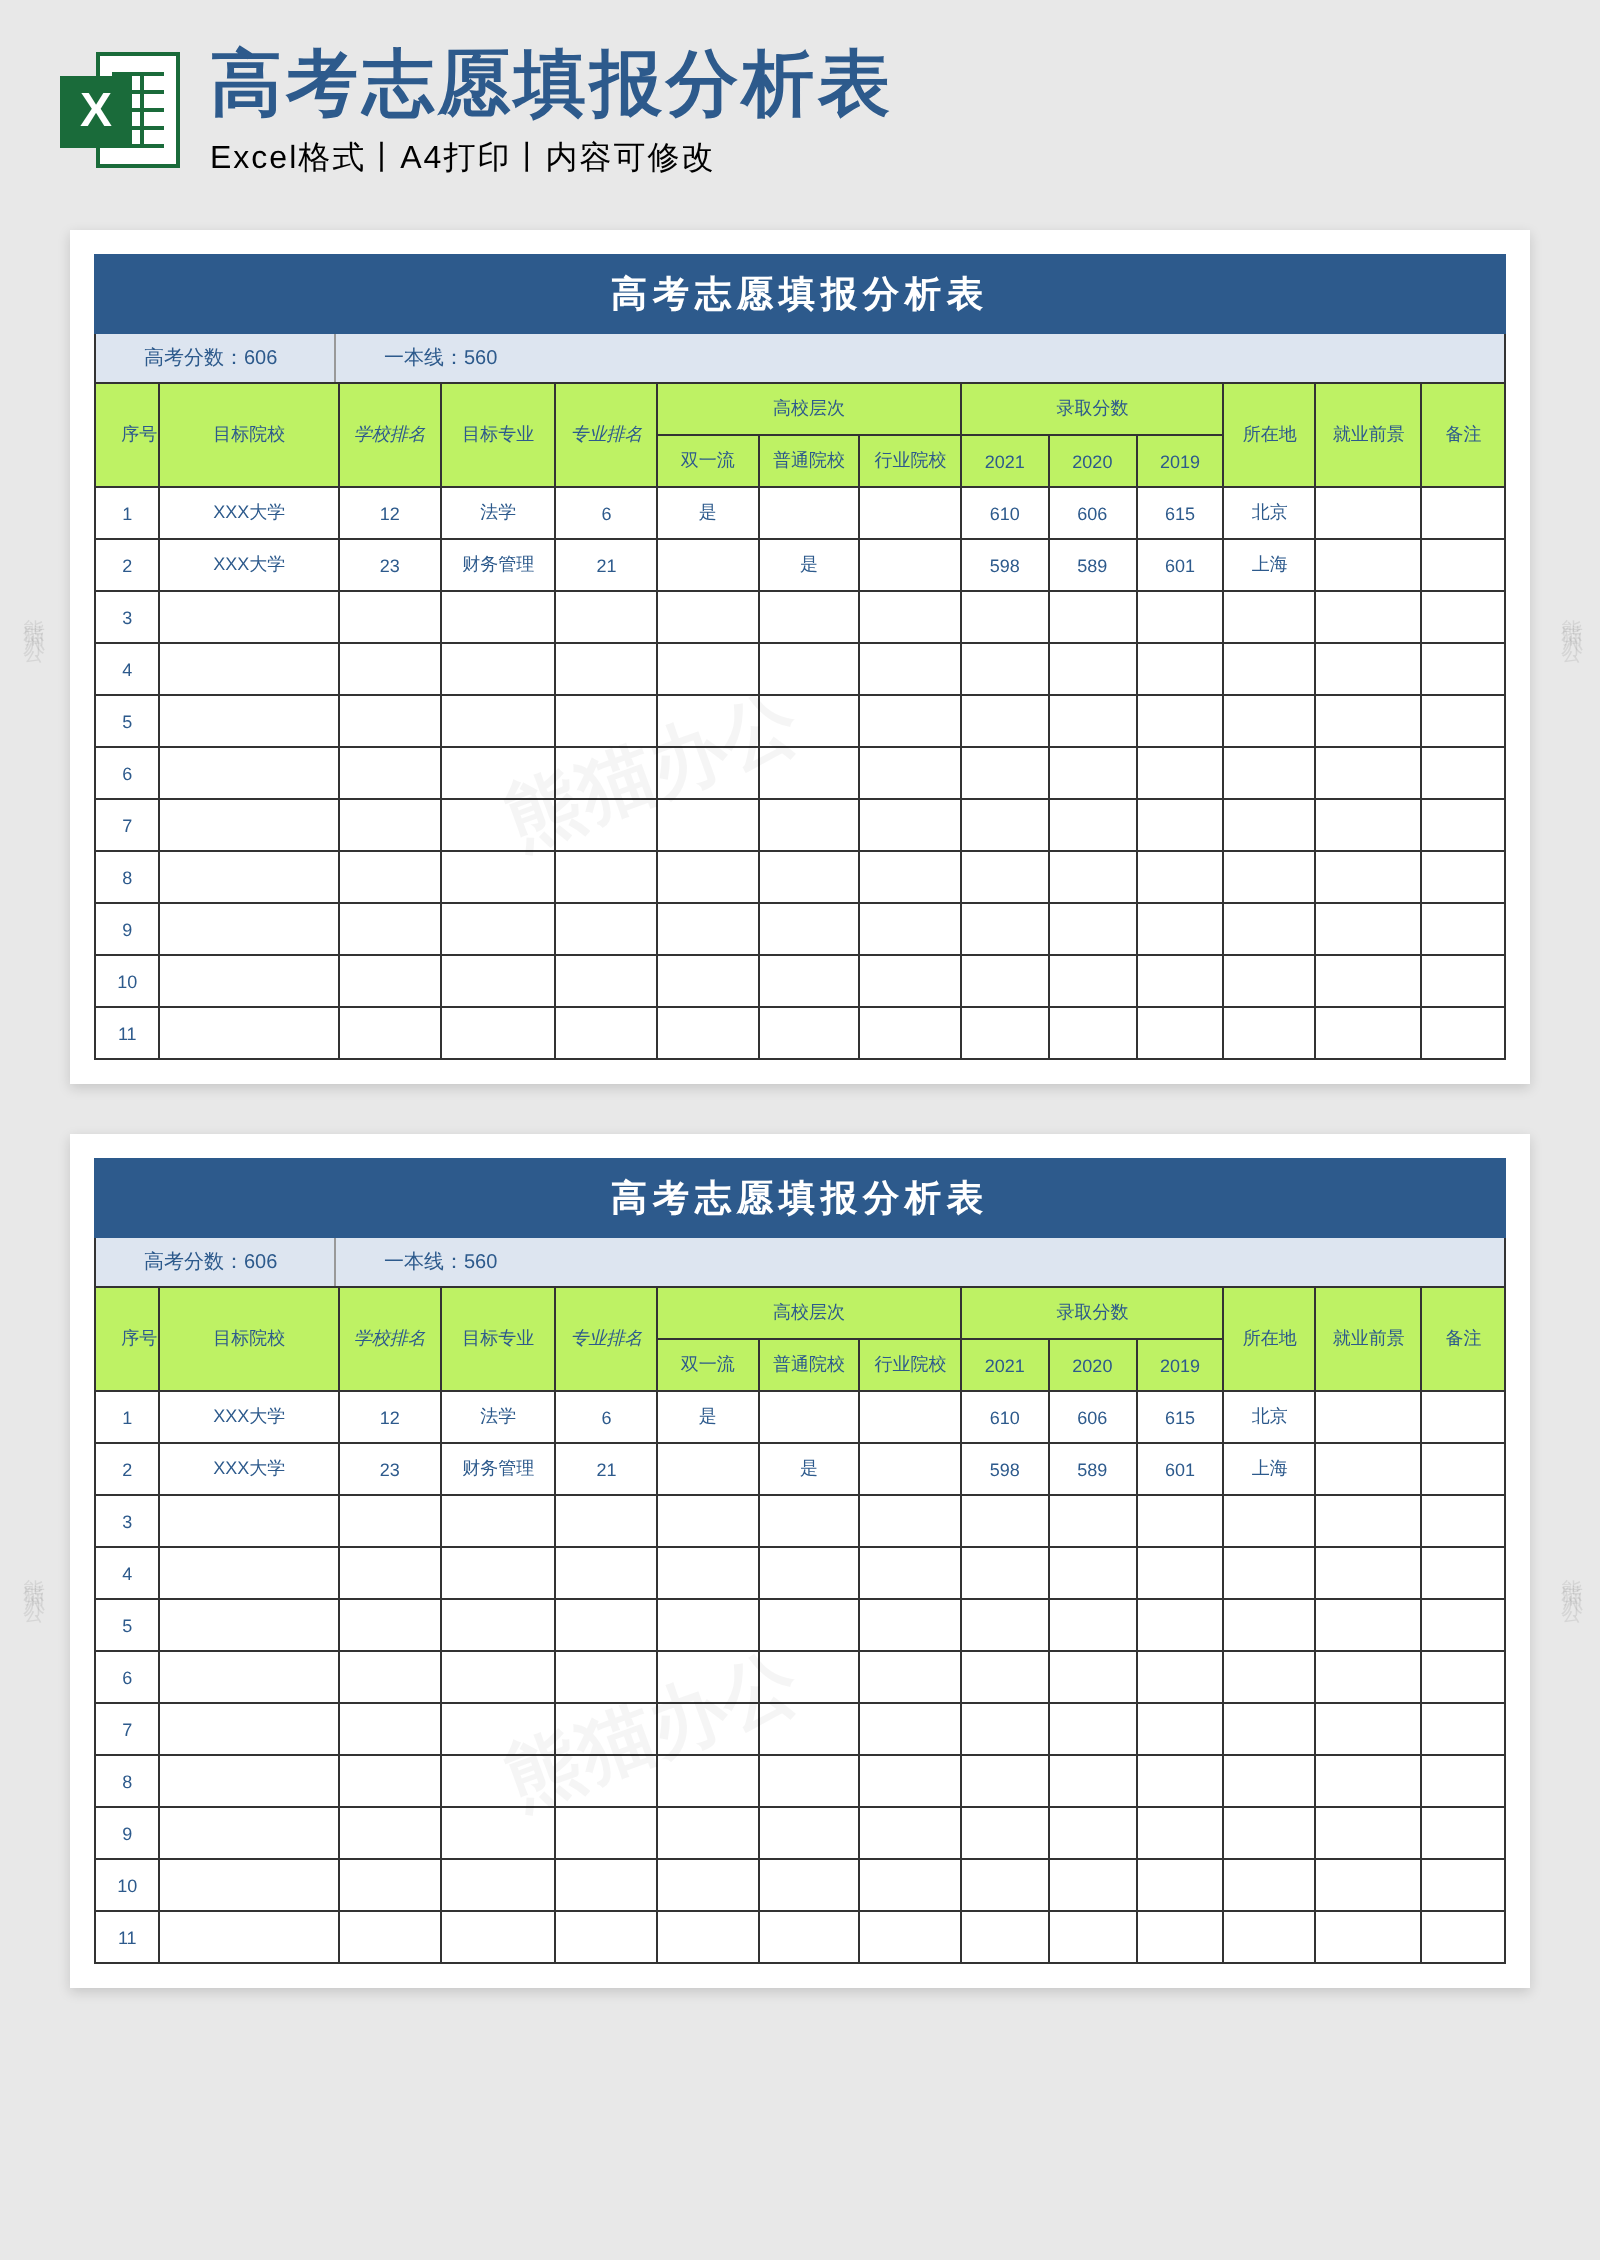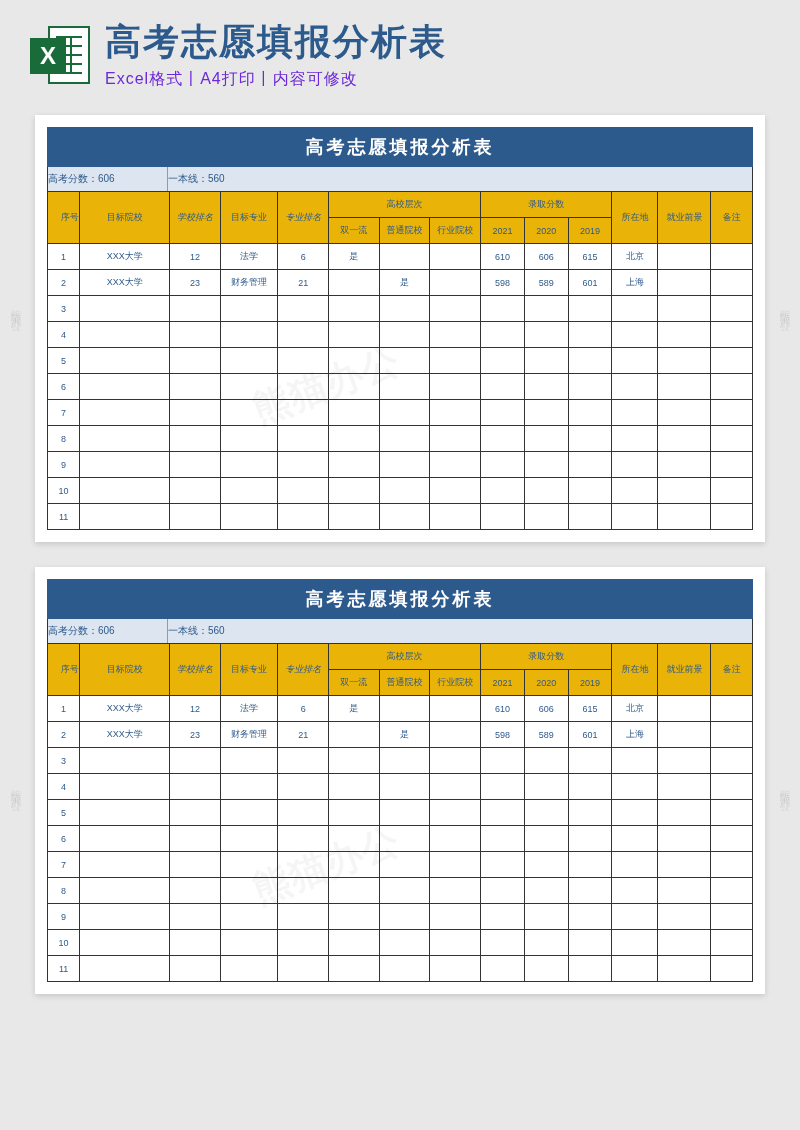--- a/index.html
+++ b/index.html
@@ -60,21 +60,21 @@
   .title-block { flex: 1; }
   .main-title {
     font-size: 36px;
     font-weight: bold;
     color: #2d5a8c;
     letter-spacing: 2px;
     line-height: 1.2;
   }
   .sub-title {
     font-size: 16px;
-    color: #6d28d9;
+    color: #000000;
     margin-top: 6px;
     letter-spacing: 1px;
   }
   .pages {
     display: flex;
     flex-direction: column;
     gap: 25px;
     padding: 15px 35px 20px 35px;
   }
   .sheet {
@@ -93,40 +93,40 @@
   }
   .info-row {
     display: flex;
     font-size: 10px;
     color: #2d5a8c;
     background: #dde5f0;
     border-left: 1px solid #333;
     border-right: 1px solid #333;
   }
   .info-row .cell {
-    padding: 5px 0;
+    padding: 5px 24px;
     border-right: 1px solid #999;
   }
   .info-row .cell:first-child { width: 120px; }
   .info-row .cell:last-child { border-right: none; flex:1; }
   table {
     width: 100%;
     border-collapse: collapse;
     font-size: 9px;
     color: #2d5a8c;
   }
   th, td {
     border: 1px solid #333;
     text-align: center;
     padding: 0;
     height: 26px;
     font-weight: normal;
   }
   thead th {
-    background: #eab308;
+    background: #bef264;
     font-size: 9px;
   }
   tbody td { background: #fff; }
   .col-seq { width: 28px; padding-left: 12px; }
   .col-school { width: 78px; text-align: center; }
   .col-rank { width: 44px; font-style: italic; }
   .col-major { width: 50px; }
   .col-mrank { width: 44px; font-style: italic; }
   .col-level { width: 44px; margin-top: 39px; }
   .col-year { width: 38px; margin-top: 32px; }

